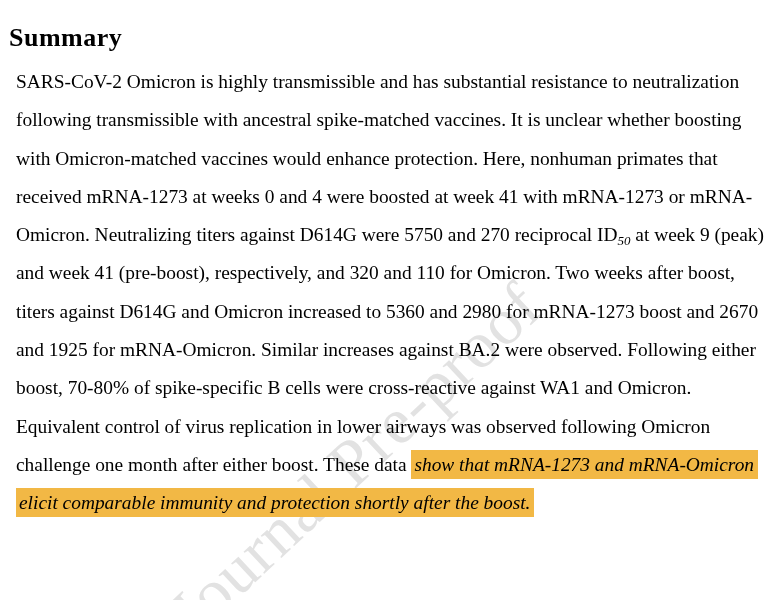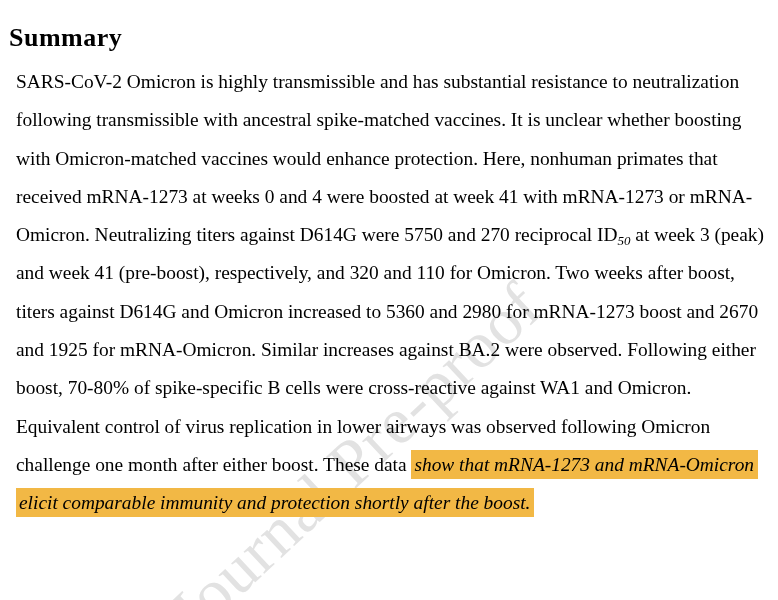--- a/index.html
+++ b/index.html
@@ -74,21 +74,21 @@
 
   <div class="content">
 
     <h1 class="heading">Summary</h1>
 
     <div class="body-text">
       <div class="line"><span>SARS-CoV-2 Omicron is highly transmissible and has substantial resistance to neutralization</span></div>
       <div class="line"><span>following transmissible with ancestral spike-matched vaccines. It is unclear whether boosting</span></div>
       <div class="line"><span>with Omicron-matched vaccines would enhance protection. Here, nonhuman primates that</span></div>
       <div class="line"><span>received mRNA-1273 at weeks 0 and 4 were boosted at week 41 with mRNA-1273 or mRNA-</span></div>
-      <div class="line"><span>Omicron. Neutralizing titers against D614G were 5750 and 270 reciprocal ID</span><sub>50</sub><span> at week 3 (peak)</span></div>
+      <div class="line"><span>Omicron. Neutralizing titers against D614G were 5750 and 270 reciprocal ID</span><sub>50</sub><span> at week 9 (peak)</span></div>
       <div class="line"><span>and week 41 (pre-boost), respectively, and 320 and 110 for Omicron. Two weeks after boost,</span></div>
       <div class="line"><span>titers against D614G and Omicron increased to 5360 and 2980 for mRNA-1273 boost and 2670</span></div>
       <div class="line"><span>and 1925 for mRNA-Omicron. Similar increases against BA.2 were observed. Following either</span></div>
       <div class="line"><span>boost, 70-80% of spike-specific B cells were cross-reactive against WA1 and Omicron.</span></div>
       <div class="line"><span>Equivalent control of virus replication in lower airways was observed following Omicron</span></div>
       <div class="line"><span>challenge one month after either boost. These data </span><span class="hl">show that mRNA-1273 and mRNA-Omicron</span></div>
       <div class="line"><span class="hl">elicit comparable immunity and protection shortly after the boost.</span></div>
     </div>
 
   </div>

